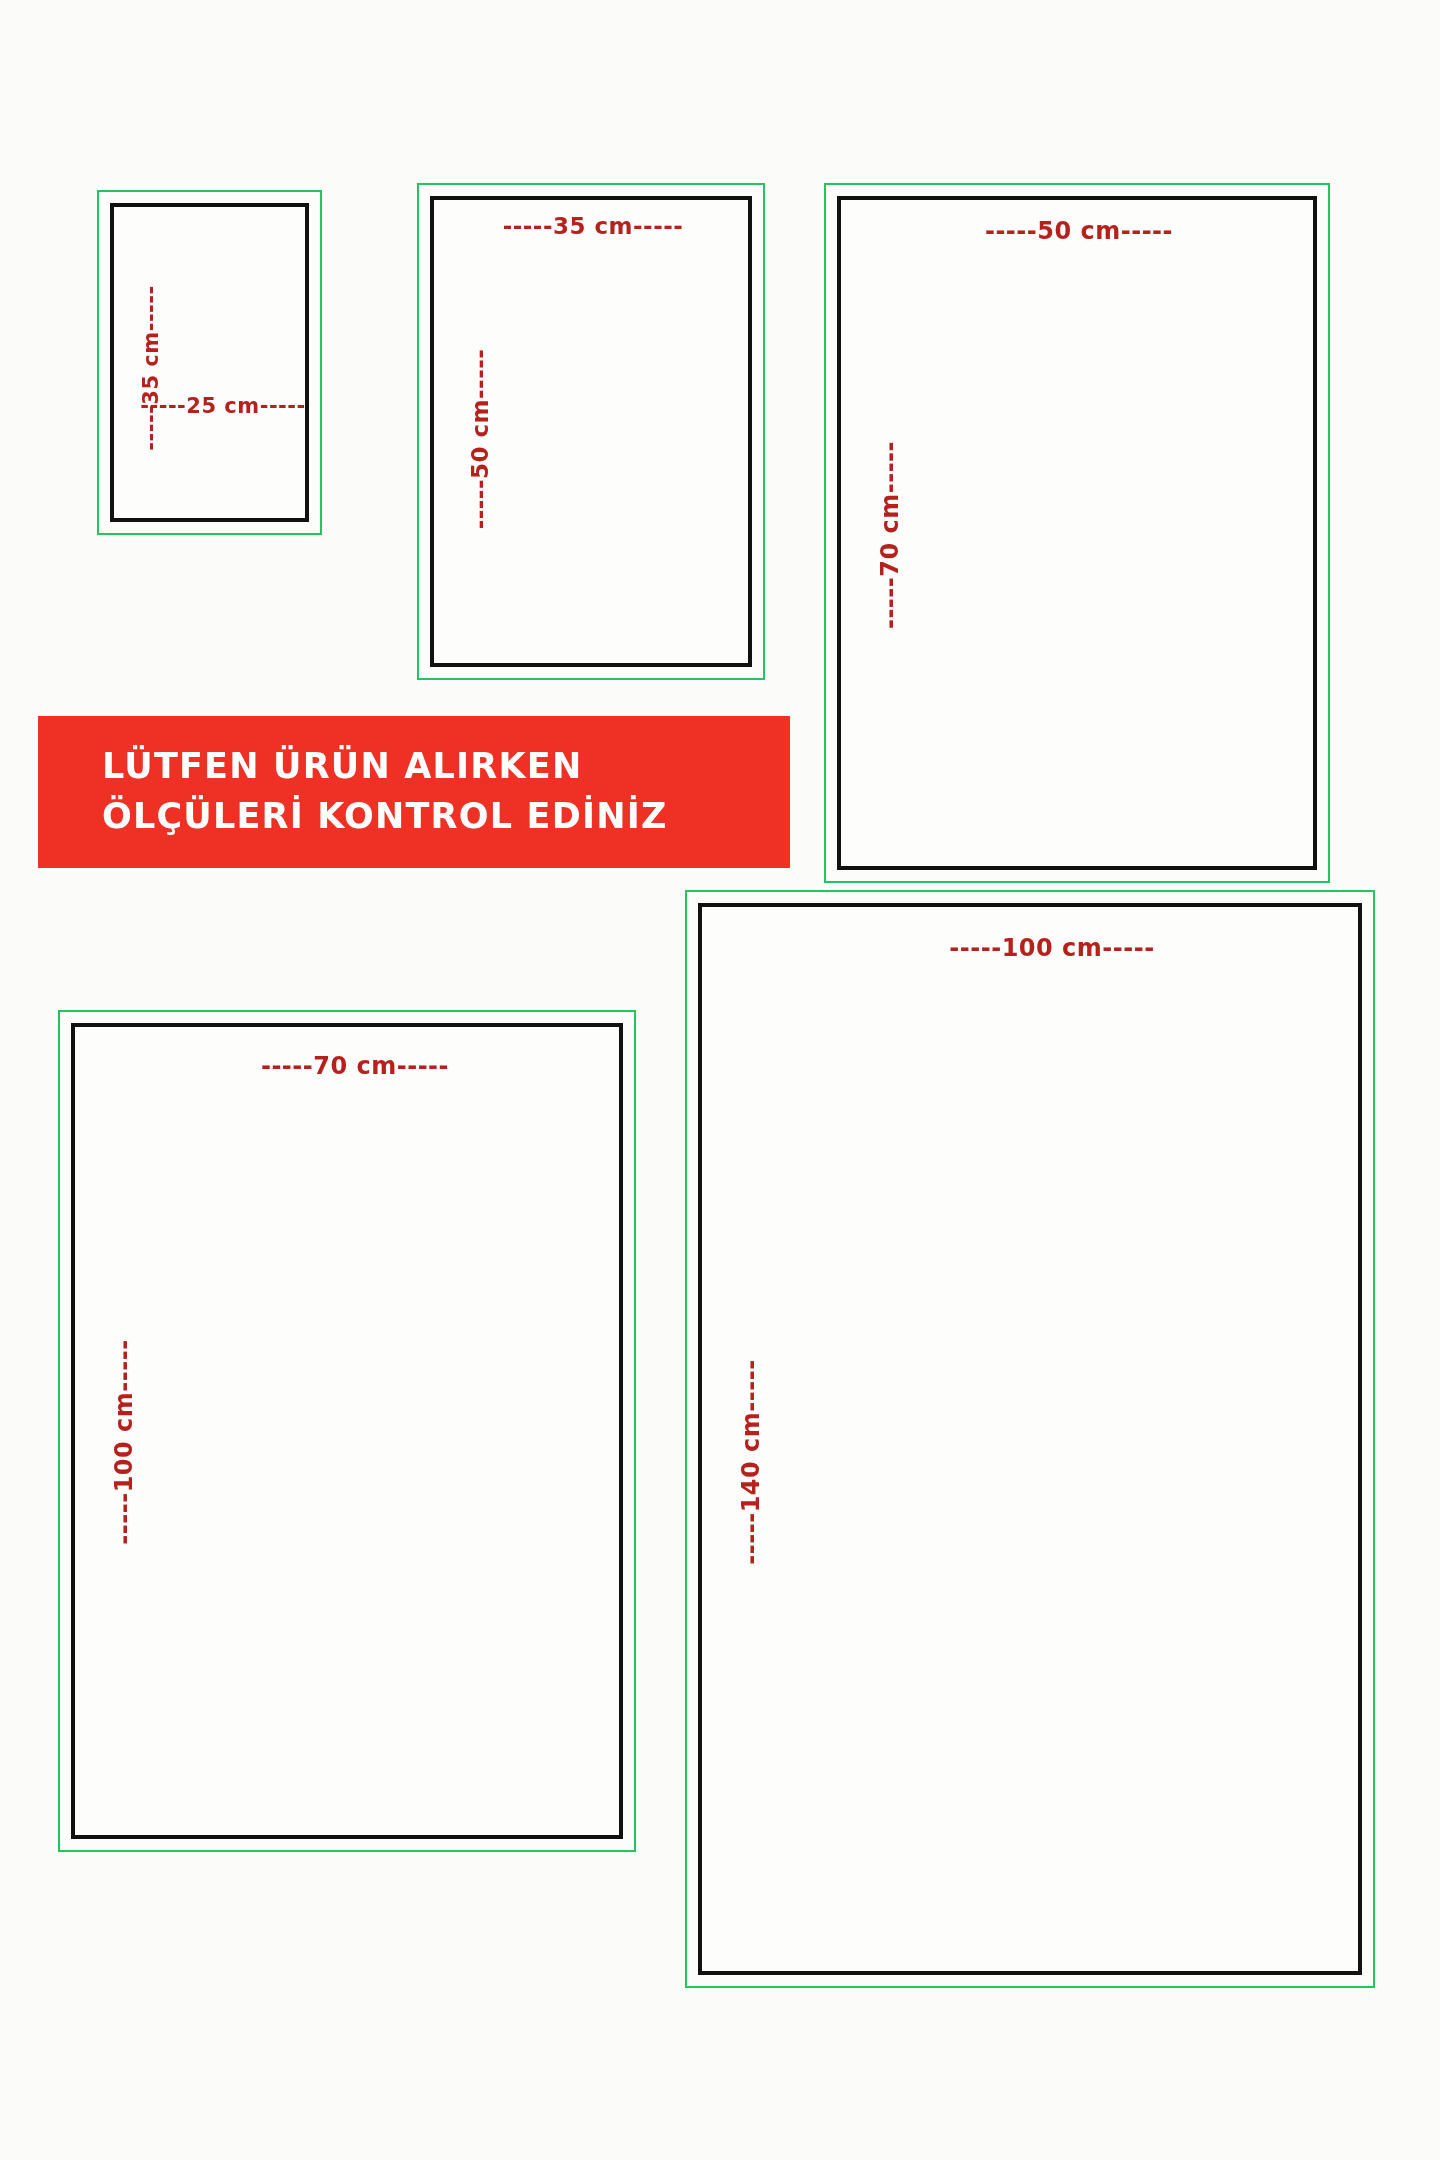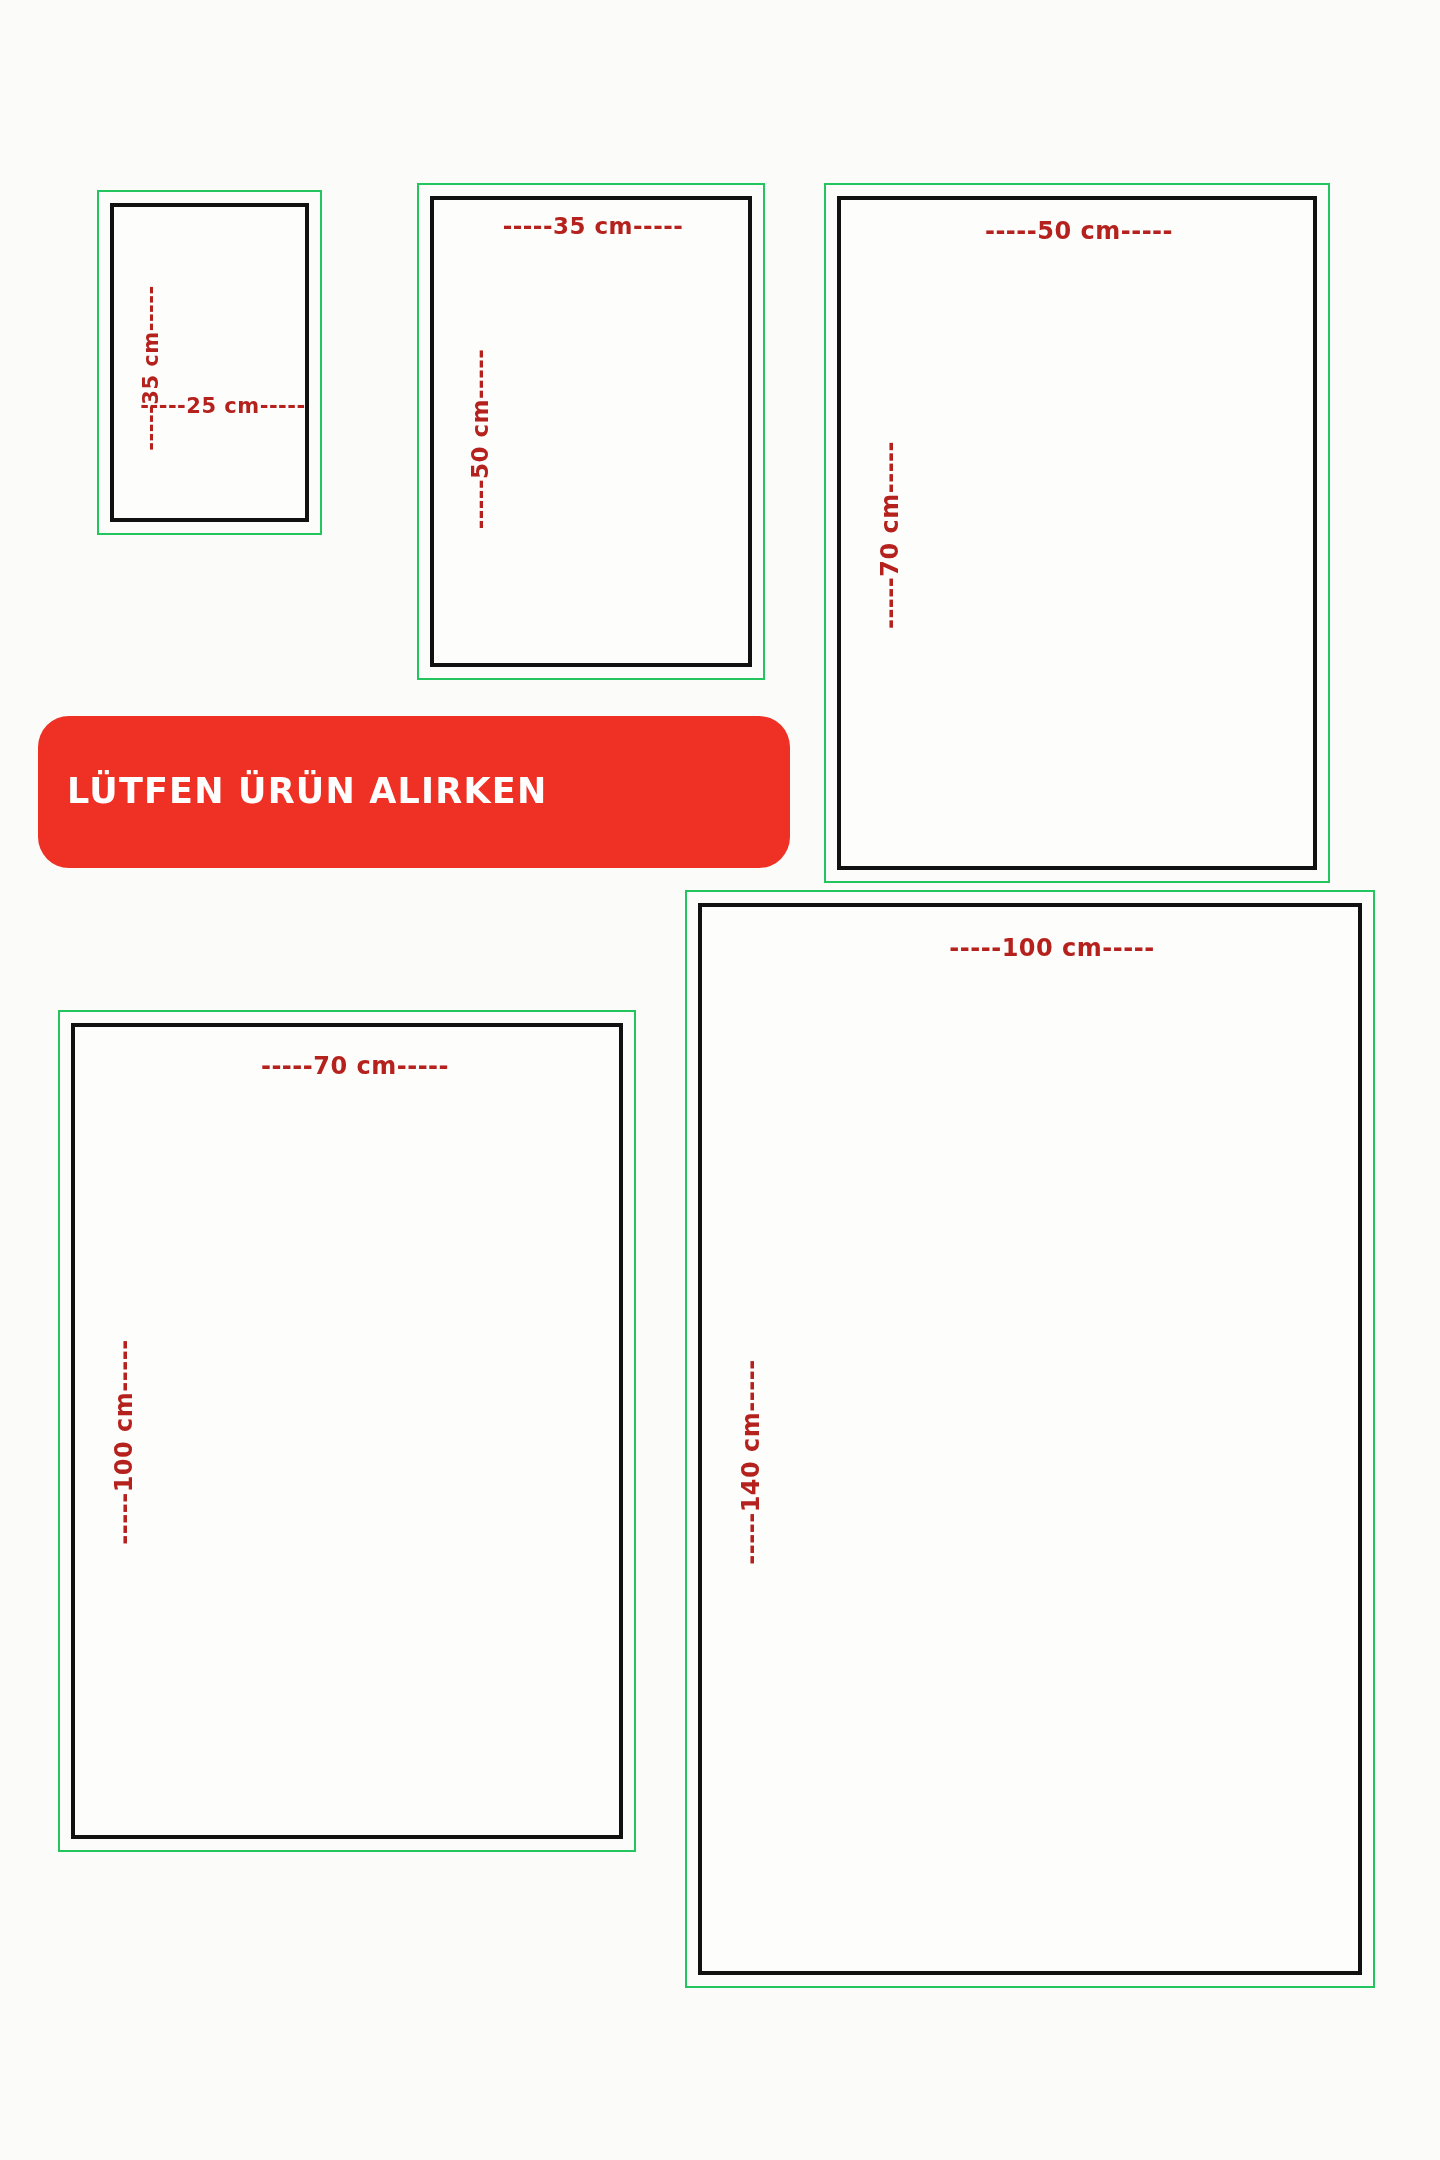--- a/index.html
+++ b/index.html
@@ -66,22 +66,21 @@
     position: absolute;
     left: 38px;
     top: 716px;
     width: 752px;
     height: 152px;
     background: #ee3124;
     display: flex;
     flex-direction: column;
     justify-content: center;
     box-sizing: border-box;
-    padding-left: 29px;
-    border-radius: 31px;
+    padding-left: 64px;
   }
   #warning-banner .line {
     color: #ffffff;
     font-family: "DejaVu Sans", sans-serif;
     font-weight: bold;
     font-size: 35px;
     letter-spacing: 1.2px;
     line-height: 1.42;
   }
 </style>
@@ -115,15 +114,16 @@
   </div>
 
   <div class="frame" style="left:685px; top:890px; width:690px; height:1098px;">
     <div class="inner"></div>
     <div class="dim dim-h" style="left:365px; top:42px; font-size:24px;">-----100 cm-----</div>
     <div class="dim dim-v" style="left:50px; top:570px; font-size:24px;">-----140 cm-----</div>
   </div>
 
   <div id="warning-banner">
     <div class="line">LÜTFEN ÜRÜN ALIRKEN</div>
+    <div class="line">ÖLÇÜLERİ KONTROL EDİNİZ</div>
   </div>
 
 </div>
 
 </body></html>

